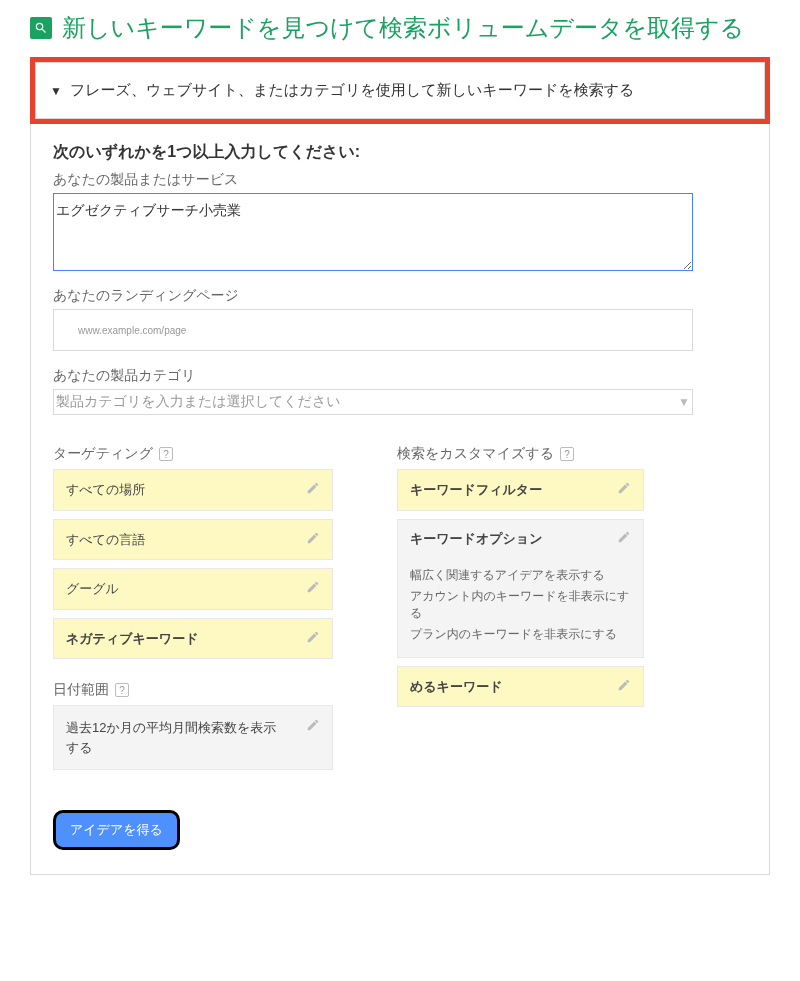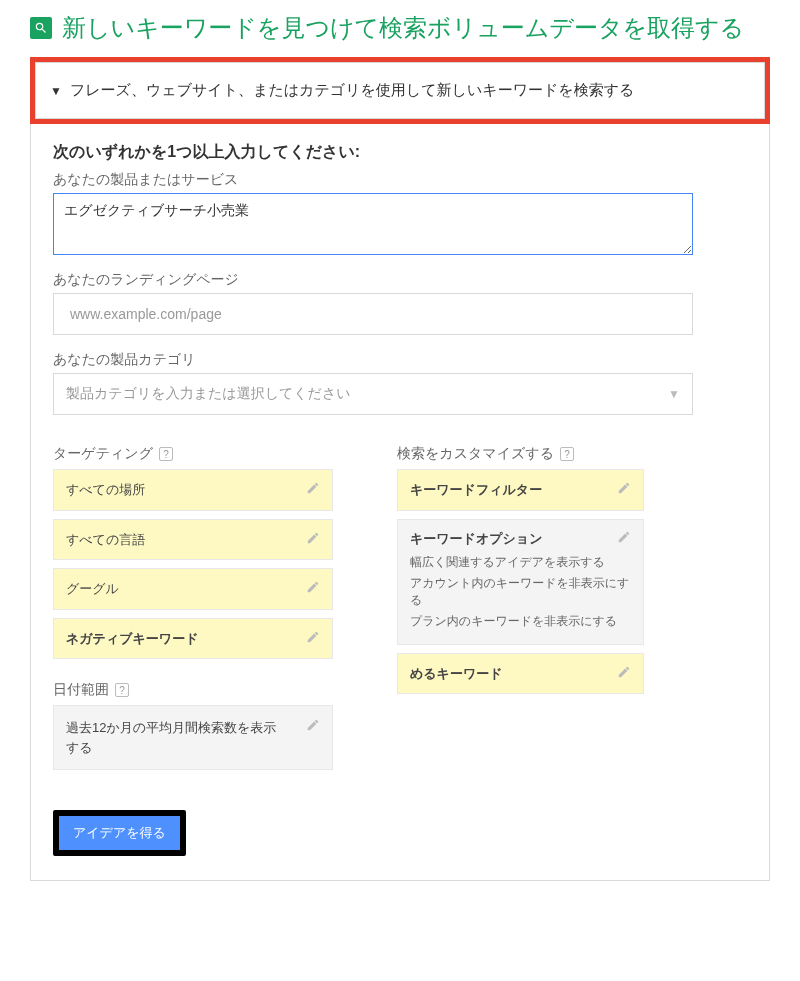--- a/index.html
+++ b/index.html
@@ -62,43 +62,43 @@
   margin-bottom: 4px;
 }
 .field-label {
   font-size: 14px;
   color: #666;
   margin-bottom: 4px;
   margin-top: 8px;
 }
 .text-input {
   width: 640px;
-  height: 62px;
+  height: 78px;
   border: 1px solid #4285f4;
-  padding: 8px 10px;
+  padding: 8px 2px;
   font-size: 14px;
   color: #333;
   outline: none;
   display: block;
 }
 .plain-input {
   width: 640px;
   height: 42px;
   border: 1px solid #d9d9d9;
-  padding: 8px 16px;
-  font-size: 14px;
+  padding: 8px 24px;
+  font-size: 10px;
   color: #333;
   display: block;
 }
 .plain-input::placeholder { color: #999; }
 .select-input {
   width: 640px;
-  height: 42px;
+  height: 26px;
   border: 1px solid #d9d9d9;
-  padding: 8px 12px;
+  padding: 8px 2px;
   font-size: 14px;
   color: #999;
   display: flex;
   align-items: center;
   justify-content: space-between;
   cursor: pointer;
 }
 .select-input .chevron {
   color: #bbb;
   font-size: 12px;
@@ -155,21 +155,21 @@
   border: 1px solid #e8e8e8;
   padding: 10px 12px;
   margin-bottom: 8px;
   position: relative;
   cursor: pointer;
 }
 .filter-box-multi .filter-title {
   font-size: 13px;
   font-weight: bold;
   color: #444;
-  margin-bottom: 6px;
+  margin-bottom: 19px;
 }
 .filter-box-multi .filter-line {
   font-size: 12px;
   color: #666;
   margin-bottom: 4px;
 }
 .pencil-icon {
   color: #bbb;
 }
 .pencil-icon svg { width: 14px; height: 14px; fill: #bbb; }
@@ -180,25 +180,25 @@
   border: 1px solid #e8e8e8;
   padding: 12px 12px;
   display: flex;
   justify-content: space-between;
 }
 .date-box .filter-text { font-size: 13px; color: #444; line-height: 1.5; }
 .submit-btn {
   margin-top: 40px;
   background: #4d90fe;
   color: #fff;
-  border: 6px solid #000000;
+  border: 3px solid #000000;
   padding: 8px 14px;
   font-size: 13px;
   cursor: pointer;
-  border-radius: 2px;
+  border-radius: 10px;
 }
 </style>
 </head>
 <body>
 
 <div class="page-title-row">
   <div class="search-icon-box">
     <svg viewBox="0 0 24 24">
         <path d="M15.5 14h-.79l-.28-.27A6.471 6.471 0 0016 9.5 6.5 6.5 0 109.5 16c1.61 0 3.09-.59 4.23-1.57l.27.28v.79l5 4.99L20.49 19l-4.99-5zm-6 0C7.01 14 5 11.99 5 9.5S7.01 5 9.5 5 14 7.01 14 9.5 11.99 14 9.5 14z"></path>
       </svg>

